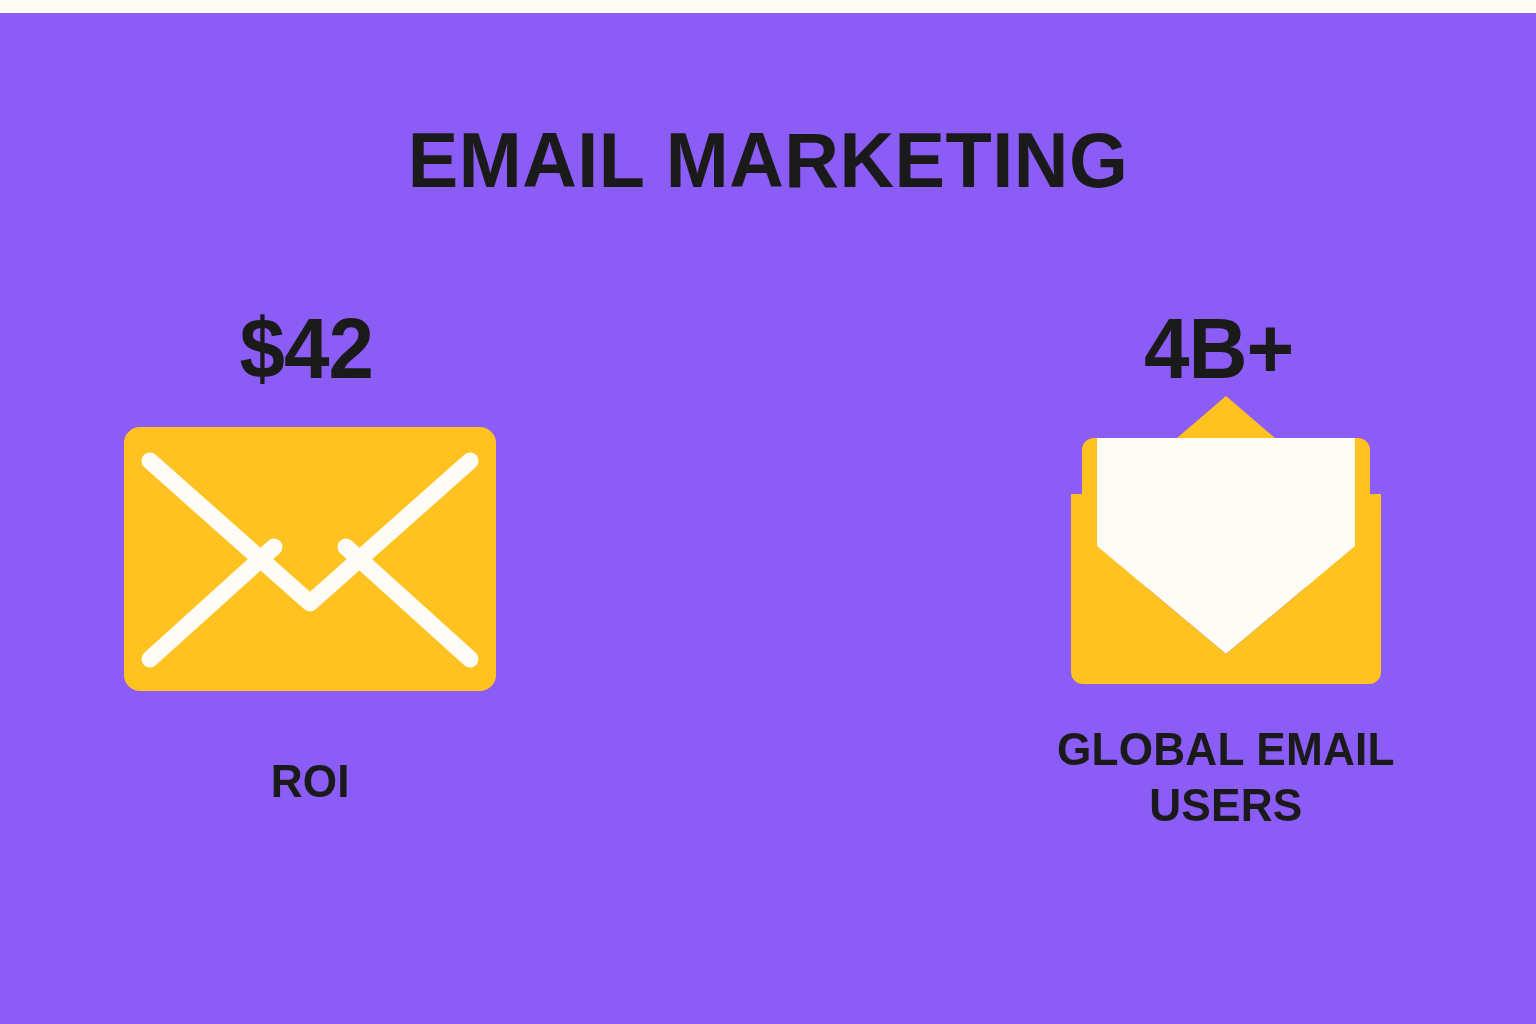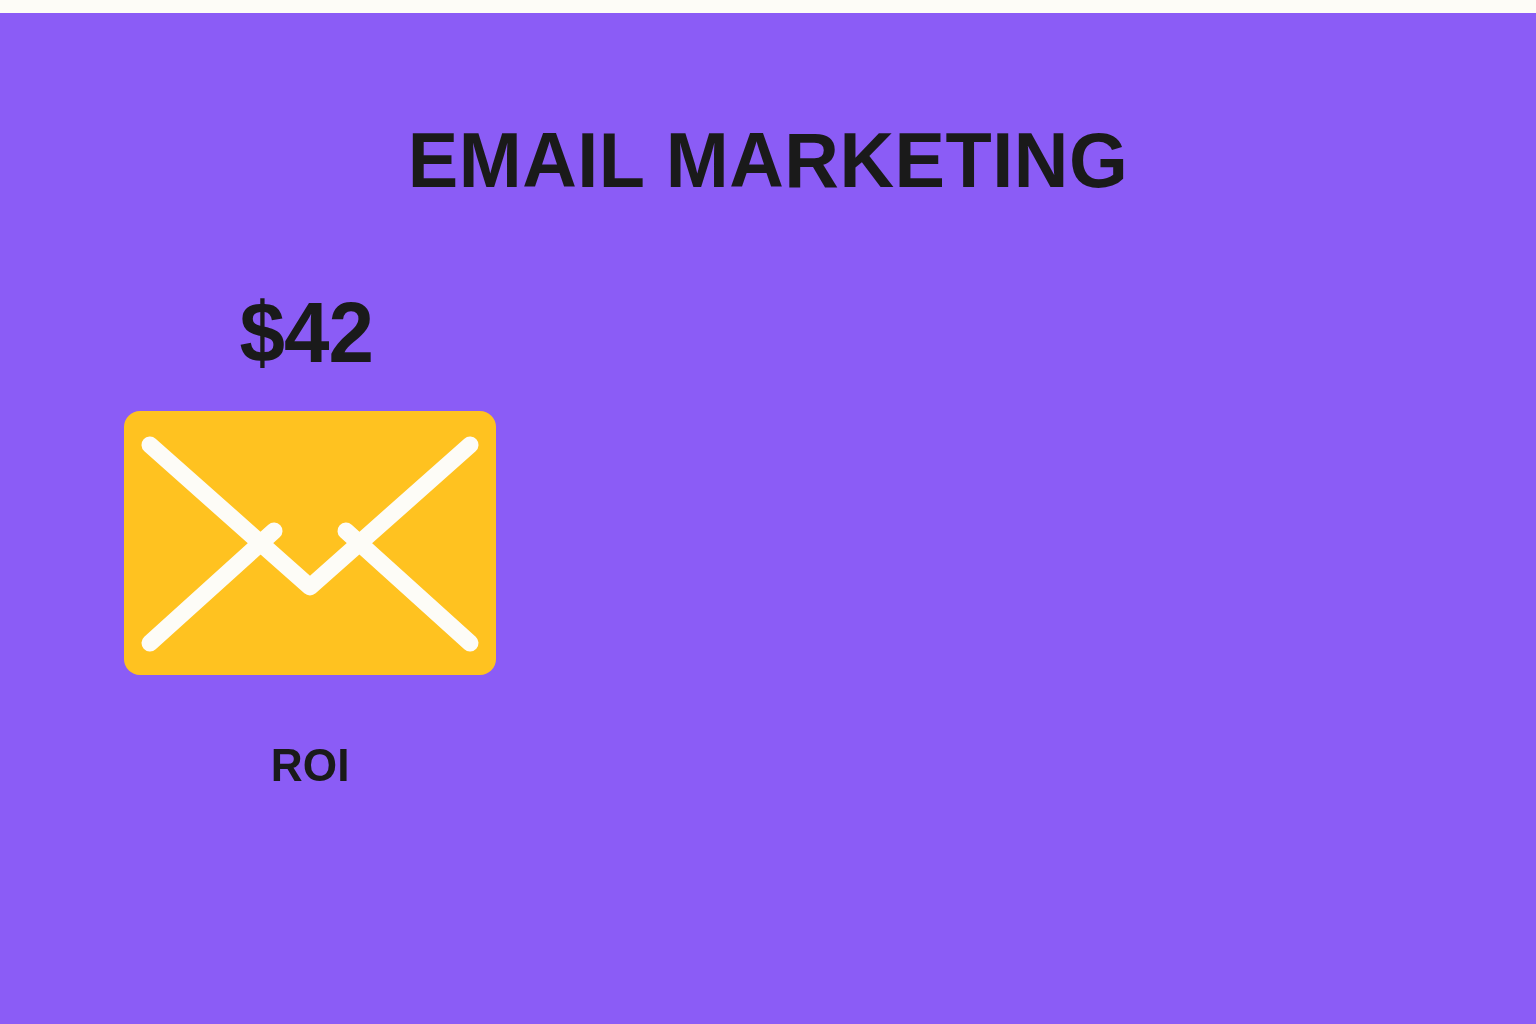--- a/index.html
+++ b/index.html
@@ -36,21 +36,21 @@
     color: #1a1a1a;
     transform: scaleX(0.97);
     transform-origin: center top;
     white-space: nowrap;
   }
 
   
   #stats-row {
     position: absolute;
     left: 100px;
-    top: 264px;
+    top: 280px;
     width: 1336px;
     height: 620px;
     display: flex;
     flex-direction: row;
     align-items: flex-start;
     justify-content: space-between;
   }
 
   .stat-card {
     position: relative;
@@ -128,16 +128,37 @@
           <rect x="0" y="0" width="372" height="264" rx="16" ry="16" fill="#ffc220"></rect>
           <path d="M26 34 L186 176 L346 34" fill="none" stroke="#fdfcf7" stroke-width="17" stroke-linecap="round" stroke-linejoin="round"></path>
           <path d="M26 232 L150 120" fill="none" stroke="#fdfcf7" stroke-width="17" stroke-linecap="round"></path>
           <path d="M346 232 L222 120" fill="none" stroke="#fdfcf7" stroke-width="17" stroke-linecap="round"></path>
         </svg>
       </div>
 
       <div class="stat-label">ROI</div>
     </div>
 
+    <div class="stat-card" id="stat-card-users">
+      <div class="stat-value">4B+</div>
+
+      <div class="stat-icon">
+        <svg width="330" height="290" viewBox="0 0 330 290" aria-hidden="true">
+
+          <path d="M165 0 L214 42 L297 42 A12 12 0 0 1 309 54 L309 120 L21 120 L21 54 A12 12 0 0 1 33 42 L116 42 Z" fill="#ffc220"></path>
+
+          <rect x="36" y="42" width="258" height="150" fill="#fdfcf7"></rect>
+          <path d="M36 150 L165 258 L294 150 Z" fill="#fdfcf7"></path>
+
+          <path d="M10 98 L36 98 L36 150 L165 258 L294 150 L294 98 L320 98 L320 276 A12 12 0 0 1 308 288 L22 288 A12 12 0 0 1 10 276 Z" fill="#ffc220"></path>
+
+          <path d="M21 98 L36 98 L36 150 L10 176 L10 110 A12 12 0 0 1 21 98 Z" fill="#ffc220"></path>
+          <path d="M294 98 L309 98 A12 12 0 0 1 320 110 L320 176 L294 150 Z" fill="#ffc220"></path>
+        </svg>
+      </div>
+
+      <div class="stat-label">GLOBAL EMAIL
+USERS</div>
+    </div>
 
 
   </div>
 </div>
 
 </body></html>

